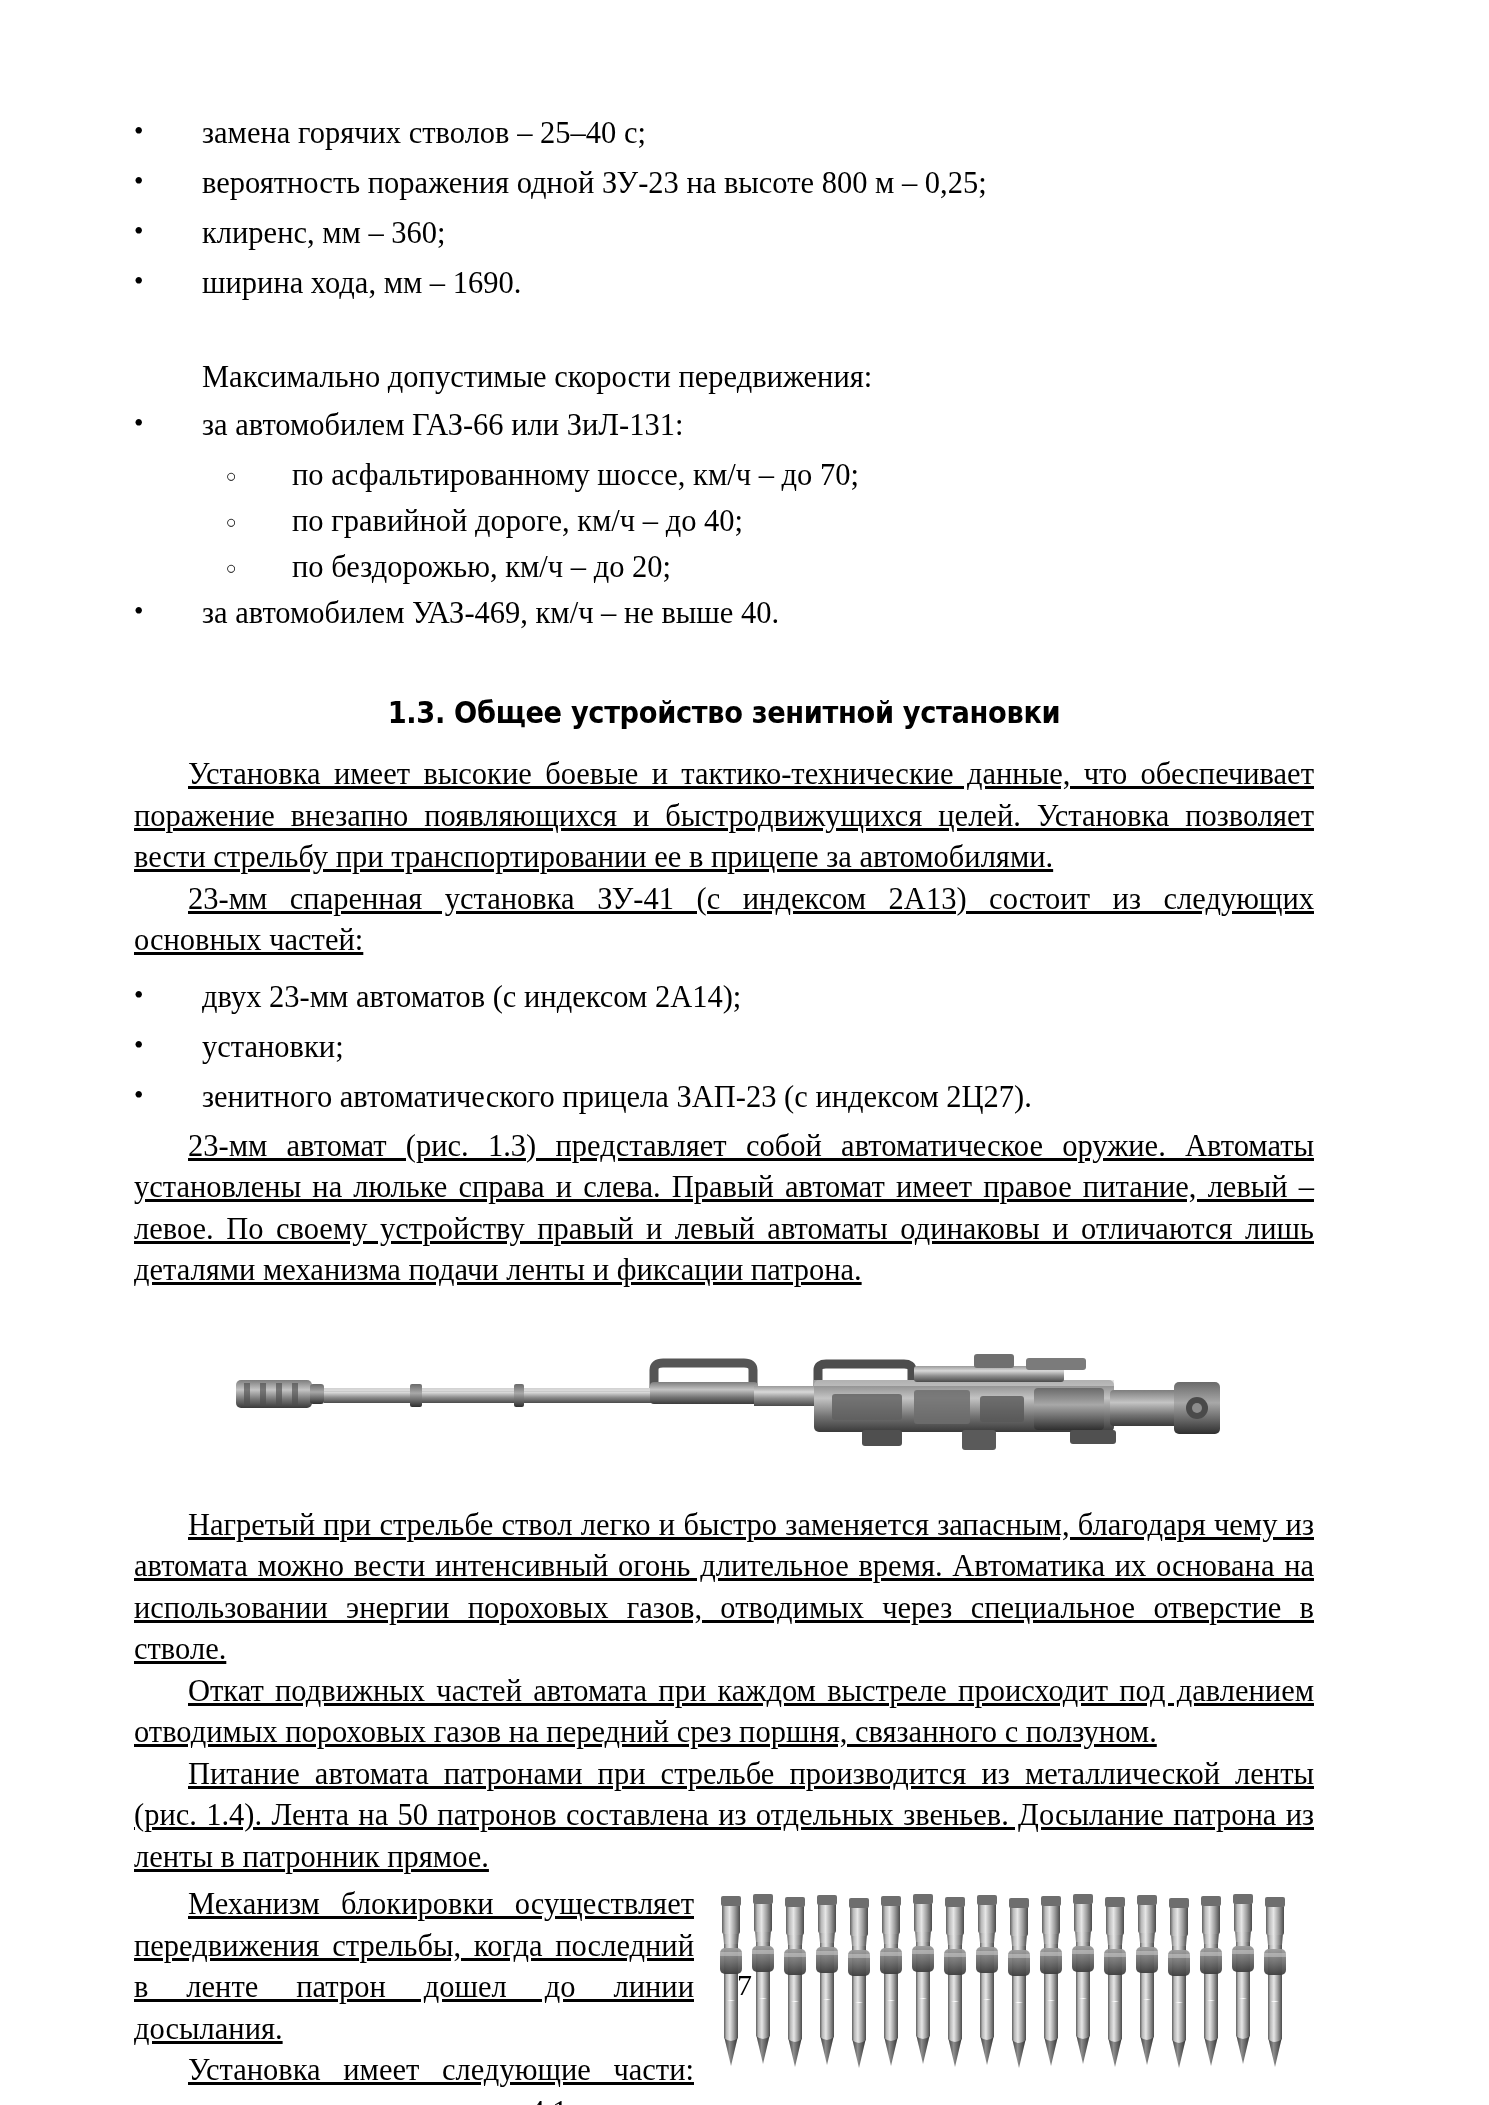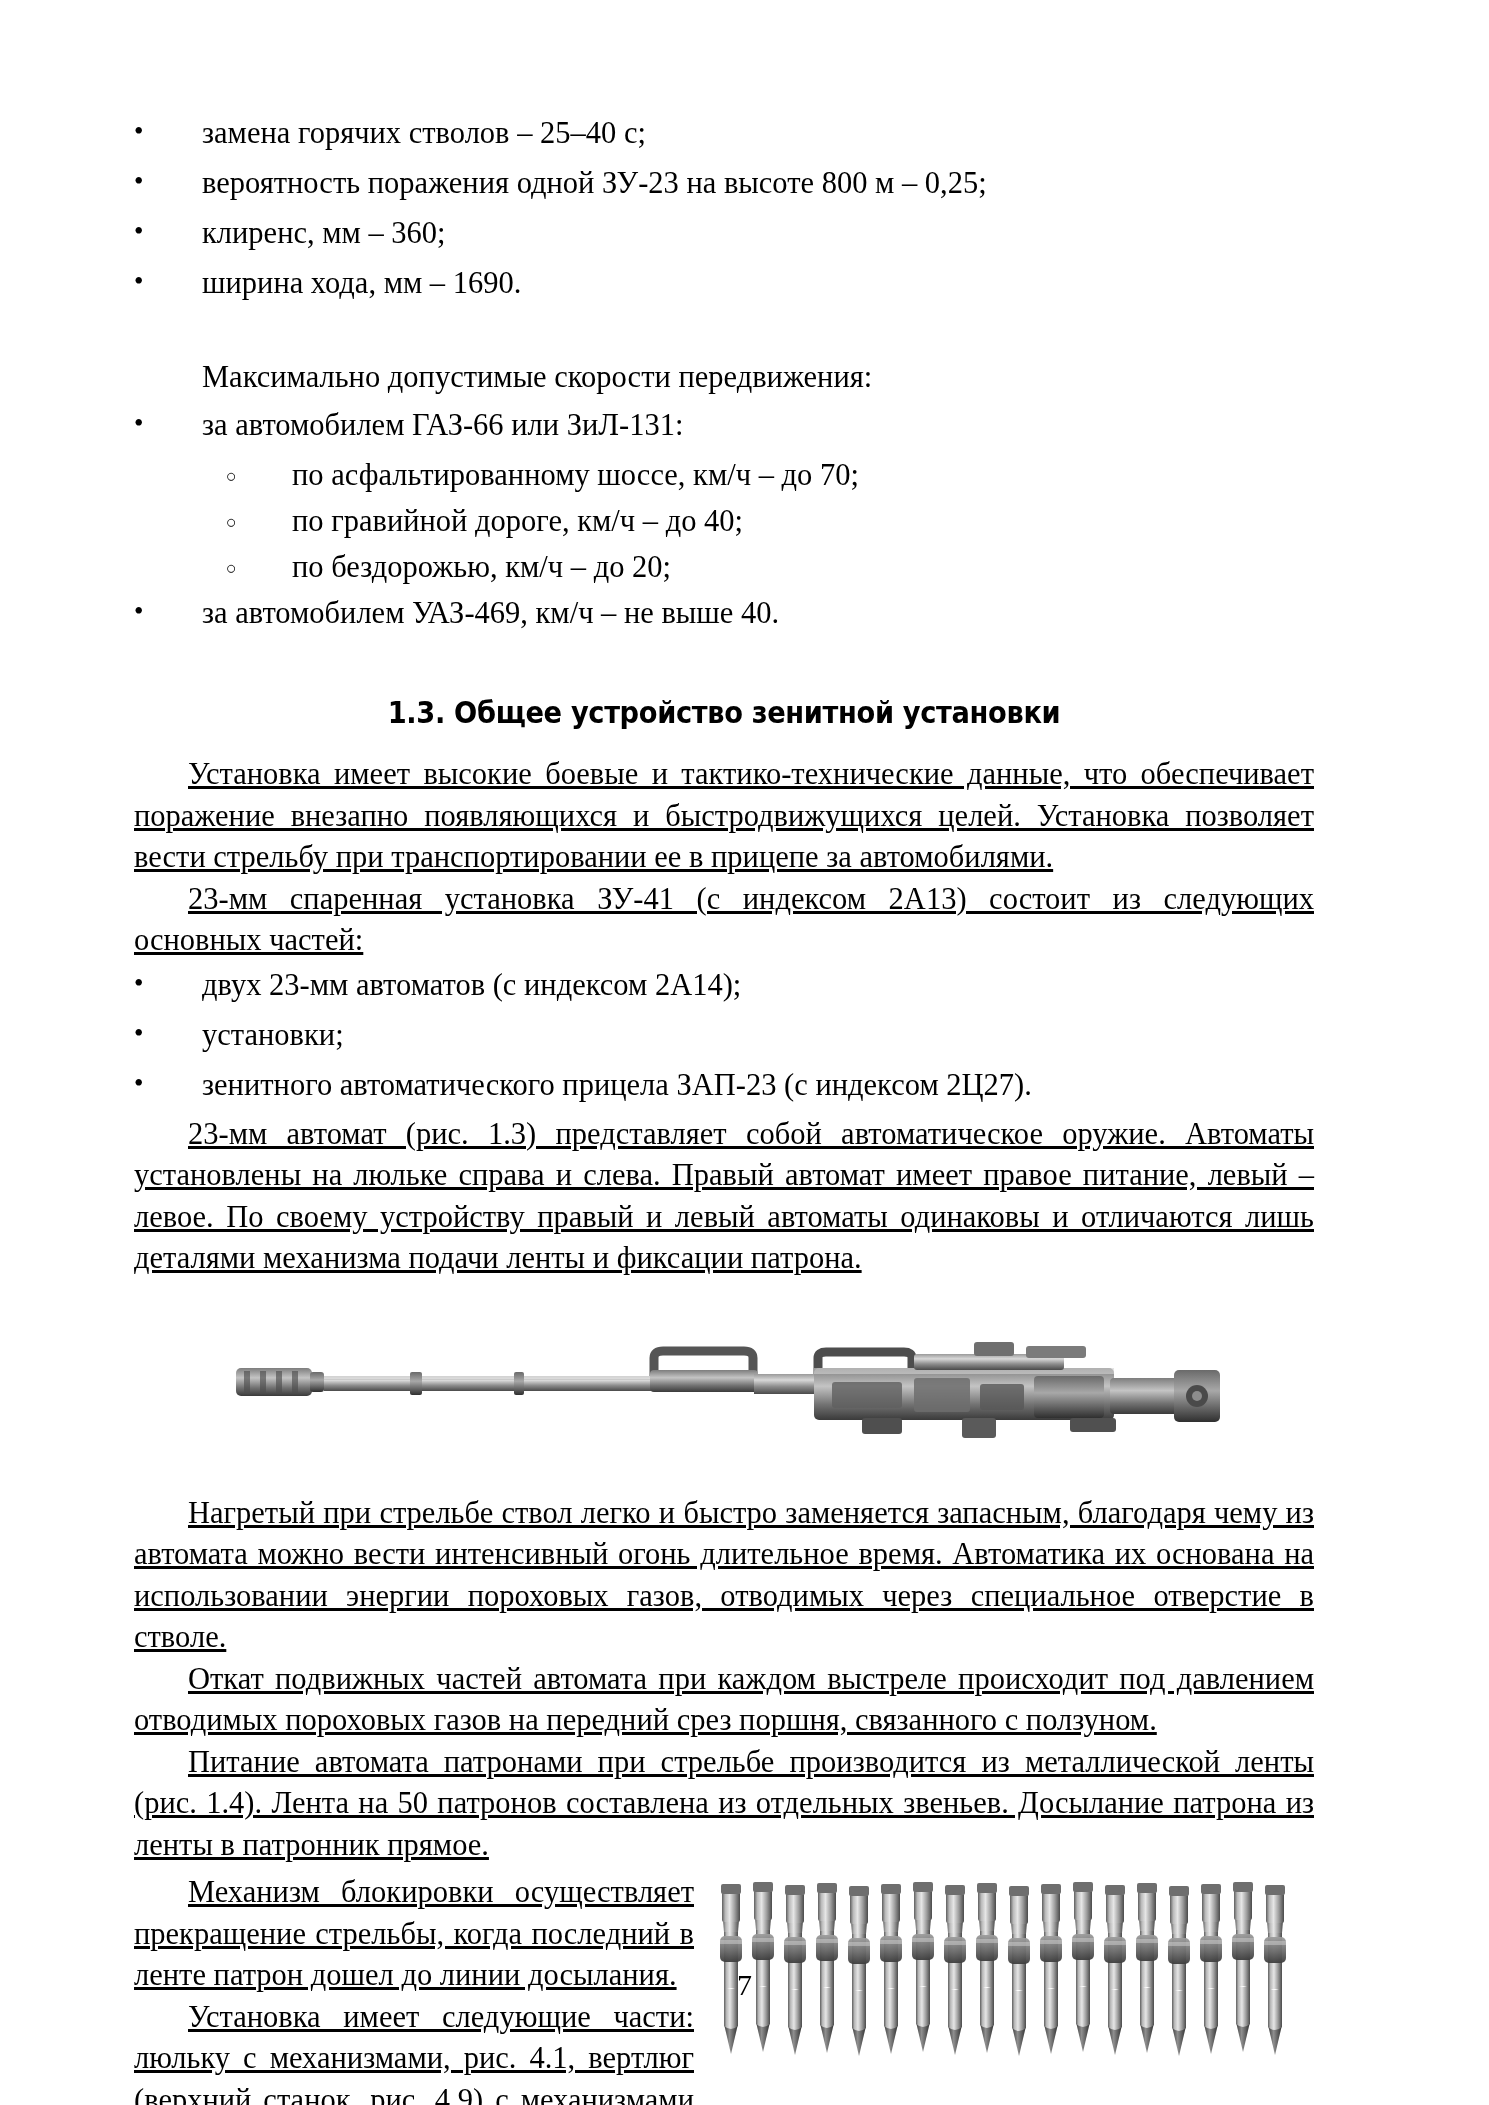--- a/index.html
+++ b/index.html
@@ -189,21 +189,21 @@
 
     <div style="height:52px"></div>
 
     <h2 class="section-heading">1.3. Общее устройство зенитной установки</h2>
 
     <div style="height:24px"></div>
 
     <p class="body">Установка имеет высокие боевые и тактико-технические данные, что обеспечивает поражение внезапно появляющихся и быстродвижущихся целей. Установка позволяет вести стрельбу при транспортировании ее в прицепе за автомобилями.</p>
     <p class="body">23-мм спаренная установка ЗУ-41 (с индексом 2А13) состоит из следующих основных частей:</p>
 
-    <ul class="bullets" style="margin-top:2px">
+    <ul class="bullets" style="margin-top:14px">
       <li>двух 23-мм автоматов (с индексом 2А14);</li>
       <li>установки;</li>
       <li>зенитного автоматического прицела ЗАП-23 (с индексом 2Ц27).</li>
     </ul>
 
     <p class="body" style="margin-top:2px">23-мм автомат (рис. 1.3) представляет собой автоматическое оружие. Автоматы установлены на люльке справа и слева. Правый автомат имеет правое питание, левый – левое. По своему устройству правый и левый автоматы одинаковы и отличаются лишь деталями механизма подачи ленты и фиксации патрона.</p>
 
     <div class="fig13-wrap">
       <div class="fig13">
         <svg viewBox="0 0 1020 135" width="1020" height="135" preserveAspectRatio="none">
@@ -272,21 +272,21 @@
 
 
     <div style="height:34px"></div>
 
     <p class="body">Нагретый при стрельбе ствол легко и быстро заменяется запасным, благодаря чему из автомата можно вести интенсивный огонь длительное время. Автоматика их основана на использовании энергии пороховых газов, отводимых через специальное отверстие в стволе.</p>
     <p class="body">Откат подвижных частей автомата при каждом выстреле происходит под давлением отводимых пороховых газов на передний срез поршня, связанного с ползуном.</p>
     <p class="body">Питание автомата патронами при стрельбе производится из металлической ленты (рис. 1.4). Лента на 50 патронов составлена из отдельных звеньев. Досылание патрона из ленты в патронник прямое.</p>
 
     <div class="two-col">
       <div class="col-left">
-        <p class="body">Механизм блокировки осуществляет прекращение стрельбы, когда последний в ленте патрон дошел до линии досылания.</p>
+        <p class="body">Механизм блокировки осуществляет передвижения стрельбы, когда последний в ленте патрон дошел до линии досылания.</p>
         <p class="body">Установка имеет следующие части: люльку с механизмами, рис. 4.1, вертлюг (верхний станок, рис. 4.9) с механизмами и ход с механизмами (платформа), (рис. 4.27).</p>
       </div>
 
       <div class="col-right">
         <div class="fig14">
           <svg viewBox="0 0 600 205" width="600" height="205" preserveAspectRatio="none">
             <defs>
               <linearGradient id="brass" x1="0" y1="0" x2="1" y2="0">
                 <stop offset="0%" stop-color="#5e5e5e"></stop>
                 <stop offset="18%" stop-color="#b9b9b9"></stop>

